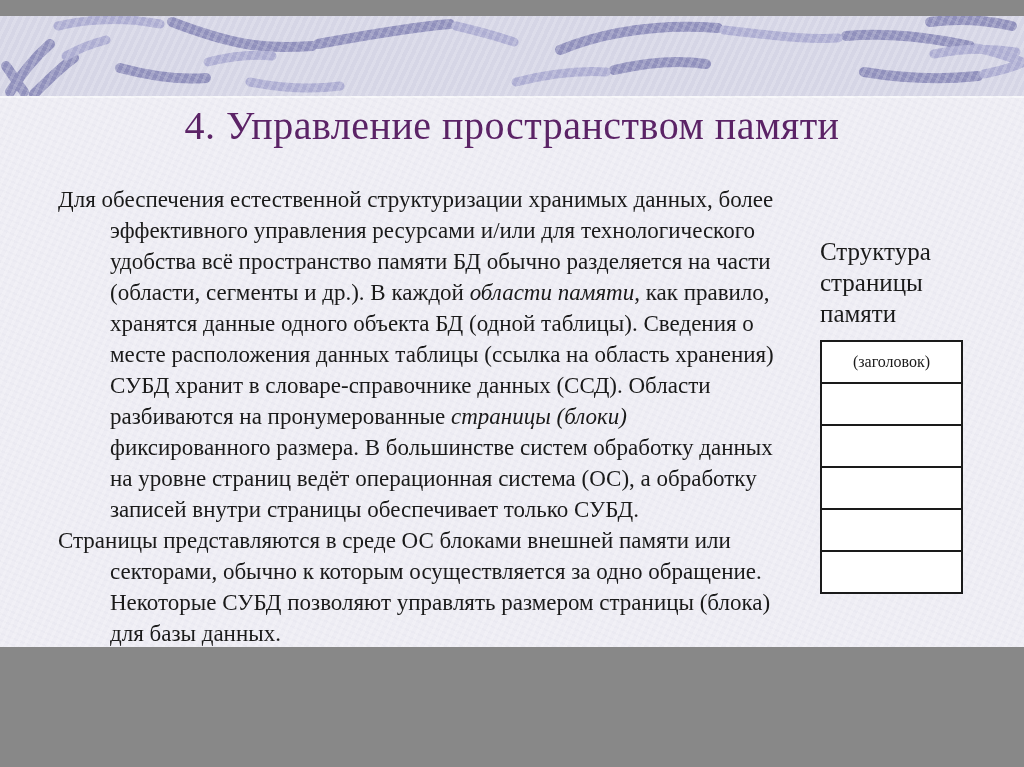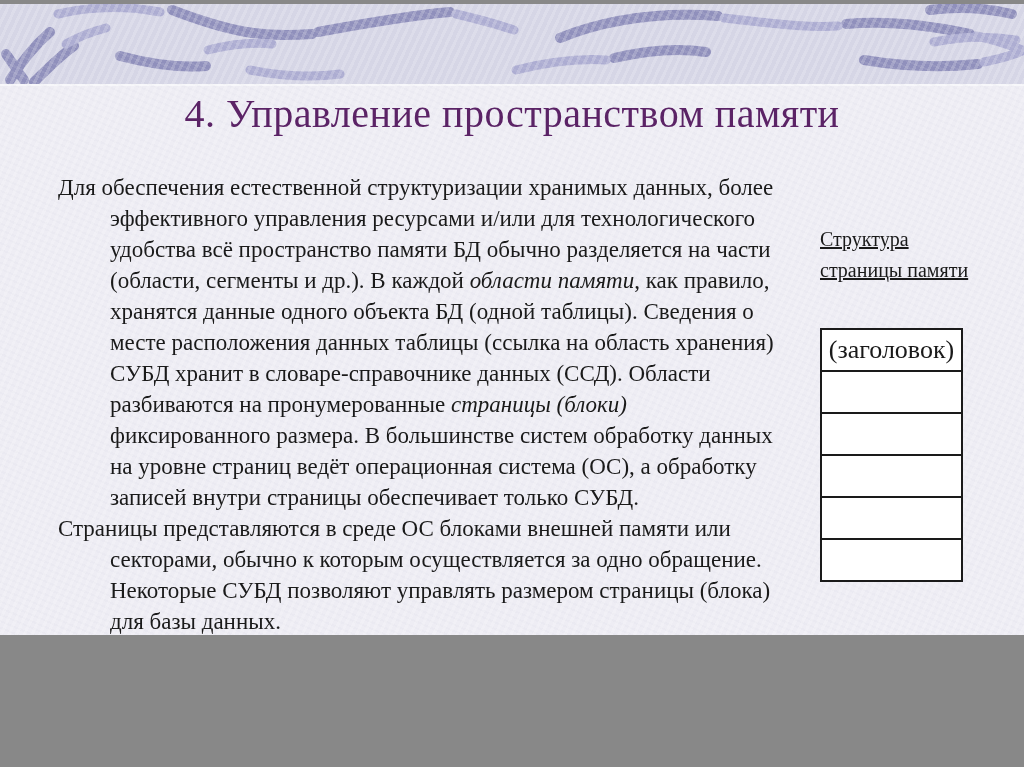--- a/index.html
+++ b/index.html
@@ -1,19 +1,19 @@
 <!DOCTYPE html>
 <html style="--c-title: #5b2366; --c-banner-bg: #d6d6e6; --c-banner-stroke-dark: #9090bc; --c-banner-stroke-light: #adadd2; --c-body-bg: #eeedf4; --c-text: #1a1a1a; --c-divider: #a8a8c8; --c-table-border: #1a1a1a; --c-table-cell-bg: #ffffff;"><head>
 <meta charset="utf-8">
 <style>
   html,body{margin:0;padding:0;background:#888;}
   .slide{
     position:relative;
     width:1024px;height:631px;
-    margin:4px auto;
+    margin:16px auto;
     background:var(--c-body-bg,#eeedf4);
     font-family:"Liberation Serif","DejaVu Serif",serif;
     color:var(--c-text,#1a1a1a);
     overflow:hidden;
   }
   
   .slide::after{
     content:"";position:absolute;inset:0;pointer-events:none;
     background:
       repeating-linear-gradient(115deg, rgba(255,255,255,.18) 0 3px, transparent 3px 7px),
@@ -34,38 +34,37 @@
   }
   .body-text{
     position:absolute;left:58px;top:168px;width:735px;
     font-size:23px;line-height:31px;
     z-index:2;
   }
   .para{margin:0;padding-left:52px;text-indent:-52px;}
   .para em{font-style:italic;}
   .diagram-caption{
     position:absolute;left:820px;top:220px;width:165px;
-    font-size:20px;line-height:31px;
+    font-size:25px;line-height:31px;
     z-index:2;
-    text-decoration:underline;
   }
   .page-table{
     position:absolute;left:820px;top:324px;width:143px;
     z-index:2;
   }
   .tcell{
     box-sizing:border-box;
     border:2px solid var(--c-table-border,#1a1a1a);
     background:var(--c-table-cell-bg,#fff);
     width:143px;
   }
   .theader{
     height:44px;
     display:flex;align-items:center;justify-content:center;
-    font-size:26px;
+    font-size:16px;
     text-align:right;
   }
   .trow{height:44px;margin-top:-2px;}
   .bottom-divider{
     position:absolute;left:0;top:690px;width:1024px;height:14px;
     z-index:2;
   }
   .bottom-divider svg{display:block;}
 </style>
 </head>

